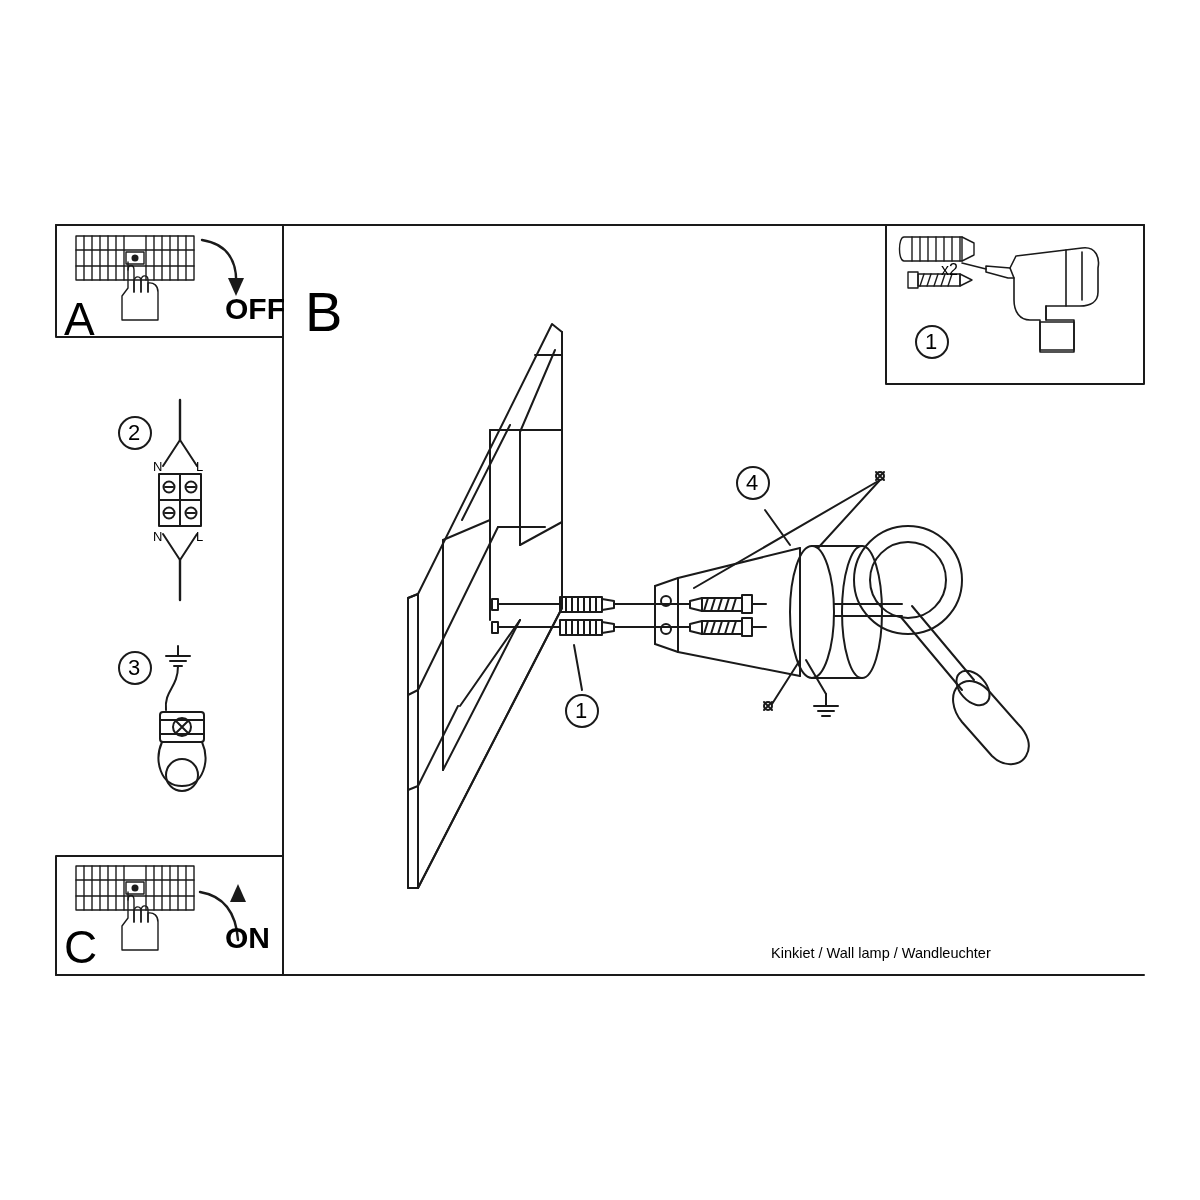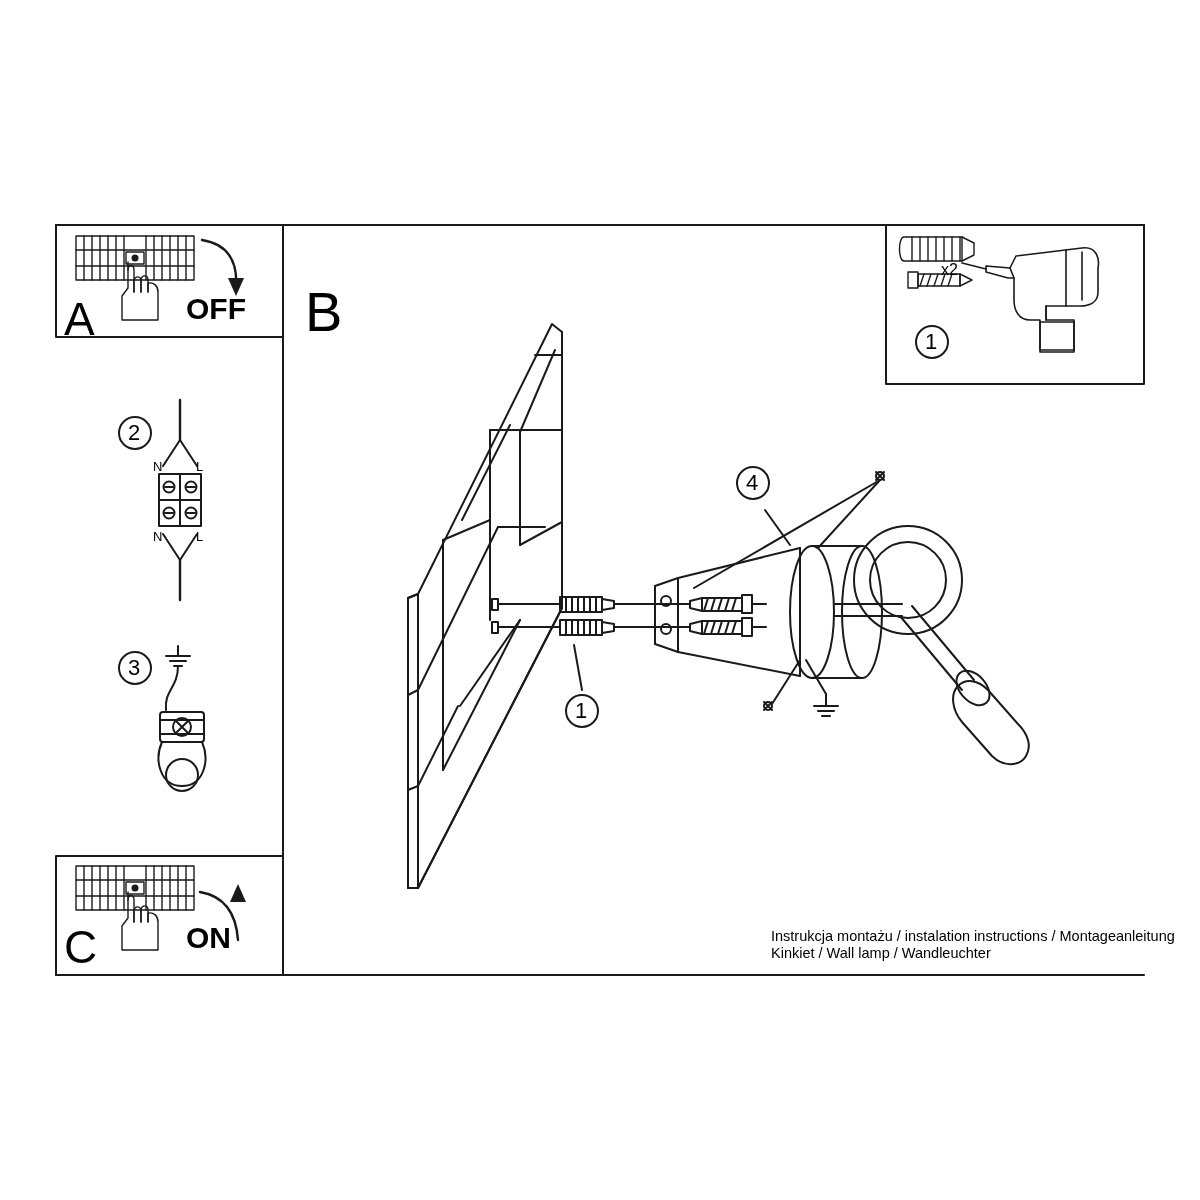--- a/index.html
+++ b/index.html
@@ -32,20 +32,21 @@
     white-space: pre;
     line-height: 1;
   }
   .lbl-big {
     font-size: 46px;
     font-weight: 400;
   }
   .lbl-state {
     font-size: 30px;
     font-weight: bold;
+    margin-left: 39px;
   }
   .lbl-sectionB {
     font-size: 56px;
     font-weight: 400;
   }
   .lbl-num {
     font-size: 22px;
   }
   .lbl-tiny {
     font-size: 13px;
@@ -392,16 +393,15 @@
 
   <div class="txt lbl-num" style="left:128px; top:657px;">3</div>
 
   <div class="txt lbl-num" style="left:575px; top:700px;">1</div>
 
   <div class="txt lbl-num" style="left:746px; top:472px;">4</div>
 
   <div class="txt lbl-num" style="left:925px; top:331px;">1</div>
   <div class="txt lbl-x2" style="left:941px; top:262px;">x2</div>
 
-  <div class="txt footer-line" style="left:771px; top:929px;">Instrukcja montażu / instalation instructions / Montageanleitung</div>
   <div class="txt footer-line" style="left:771px; top:946px;text-align:right;">Kinkiet / Wall lamp / Wandleuchter</div>
 
 </div>
 
 </body></html>

